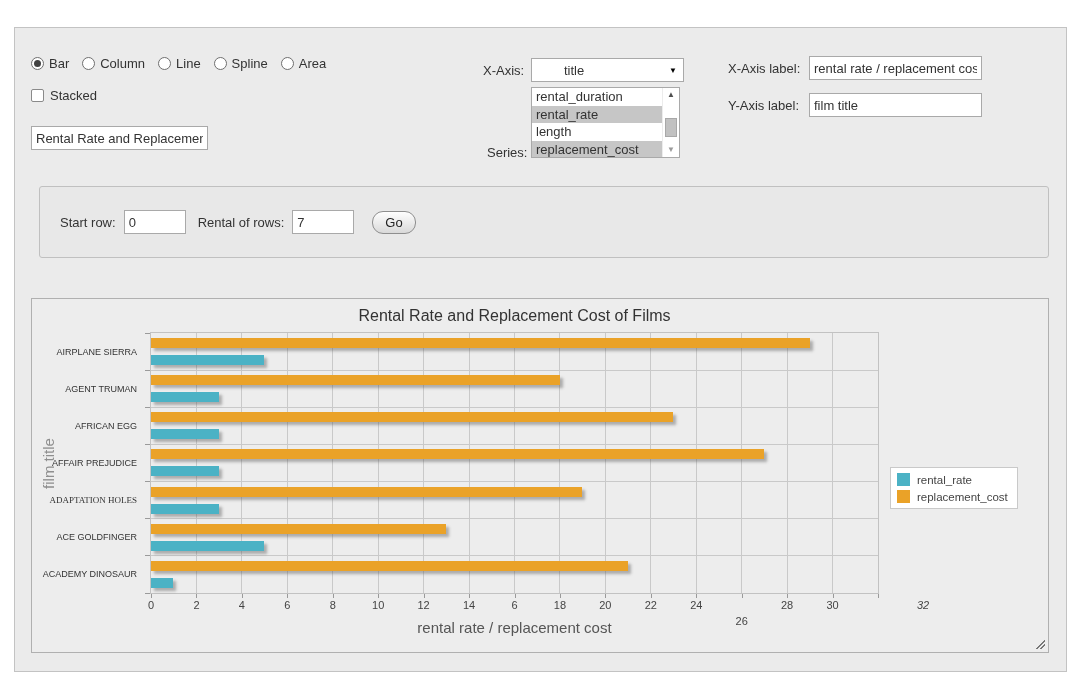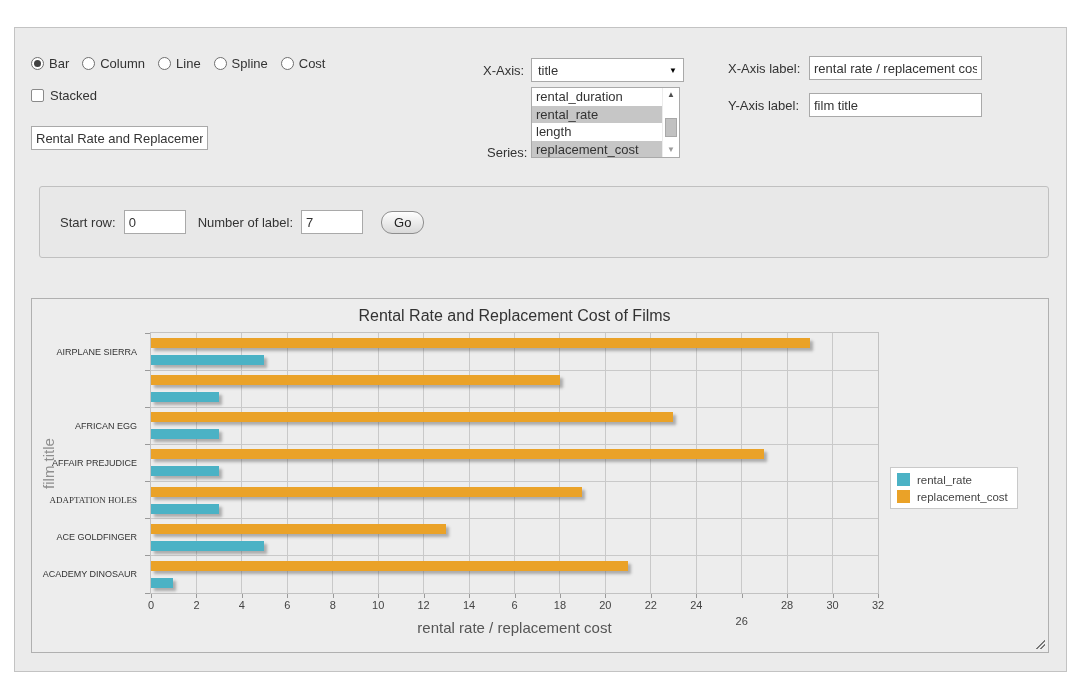--- a/index.html
+++ b/index.html
@@ -30,21 +30,21 @@
   .title-input { position:absolute; left:16px; top:98px; width:177px; height:24px; }
 
   .lbl { position:absolute; white-space:nowrap; }
   .xaxis-lbl  { left:468px; top:35px; }
   .series-lbl { left:472px; top:117px; }
   .xlab-lbl   { left:713px; top:33px; }
   .ylab-lbl   { left:713px; top:70px; }
 
   .select { position:absolute; left:516px; top:30px; width:153px; height:24px; background:#fff;
             border:1px solid #a9a9a9; display:flex; align-items:center; padding:0 6px; cursor:default; }
-  .select .val { flex:1; }
+  .select .val { flex:1;margin-left:26px; }
   .select .arrow { font-size:8px; color:#000; }
 
   .listbox { position:absolute; left:516px; top:59px; width:149px; height:71px; background:#fff;
              border:1px solid #a9a9a9; display:flex; }
   .options { flex:1; overflow:hidden; }
   .opt { height:17.5px; line-height:17.5px; padding:0 4px; white-space:nowrap; }
   .opt.sel { background:#c6c6c6; }
   .sb { width:17px; background:#fff; border-left:1px solid #ececec; position:relative; }
   .sb-up, .sb-down { position:absolute; left:0; width:100%; text-align:center; font-size:8px; height:14px; line-height:14px; }
   .sb-up { top:0; color:#505050; }
@@ -110,21 +110,21 @@
         <label>
           <span class="radio"></span>
           <span>Line</span>
         </label>
         <label>
           <span class="radio"></span>
           <span>Spline</span>
         </label>
         <label>
           <span class="radio"></span>
-          <span>Cost</span>
+          <span>Area</span>
         </label>
       </div>
 
     <div class="stacked-row">
       <span class="cb"></span>
       <span>Stacked</span>
     </div>
 
     <input type="text" class="title-input" value="Rental Rate and Replacement Cost of Films" style="">
 
@@ -151,21 +151,21 @@
 
     <span class="lbl xlab-lbl">X-Axis label:</span>
     <input type="text" class="xlab-input" value="rental rate / replacement cost" style="">
 
     <span class="lbl ylab-lbl">Y-Axis label:</span>
     <input type="text" class="ylab-input" value="film title" style="">
 
     <div class="row-panel">
       <span>Start row:</span>
       <input type="text" value="0" style="">
-      <span class="nlbl">Number of label:</span>
+      <span class="nlbl">Rental of rows:</span>
       <input type="text" value="7" style="">
       <button class="go-btn">Go</button>
     </div>
 
     <div class="chart-panel" id="chart-panel">
       <div class="chart-title">Rental Rate and Replacement Cost of Films</div>
       <div class="ylabel">film title</div>
       <div class="plot" id="plot">
           <div class="vgrid" style="left: 44.9375px;"></div>
           <div class="vgrid" style="left: 90.375px;"></div>
@@ -209,20 +209,21 @@
             <div class="swatch" style="background: rgb(75, 178, 197);"></div>
             <div class="legend-label">rental_rate</div>
           </div>
           <div class="legend-row">
             <div class="swatch" style="background: rgb(234, 162, 40);"></div>
             <div class="legend-label">replacement_cost</div>
           </div>
         </div>
       <div class="grip"></div>
     <div class="cat-label" style="top: 34px; height: 37.1429px;">AIRPLANE SIERRA</div>
+        <div class="cat-label" style="top: 71.1429px; height: 37.1429px;">AGENT TRUMAN</div>
         <div class="cat-label" style="top: 108.286px; height: 37.1429px;">AFRICAN EGG</div>
         <div class="cat-label" style="top: 145.429px; height: 37.1429px;">AFFAIR PREJUDICE</div>
         <div class="cat-label" style="top: 182.571px; height: 37.1429px; font-family: Liberation Serif, serif;">ADAPTATION HOLES</div>
         <div class="cat-label" style="top: 256.857px; height: 37.1429px;">ACADEMY DINOSAUR</div>
         <div class="cat-label" style="top: 219.714px; height: 37.1429px;">ACE GOLDFINGER</div>
         <div class="xtick-mark" style="left: 119px;"></div>
         <div class="xtick-label" style="left: 104px;">0</div>
         <div class="xtick-mark" style="left: 164.438px;"></div>
         <div class="xtick-label" style="left: 149.438px;">2</div>
         <div class="xtick-mark" style="left: 209.875px;"></div>
@@ -247,21 +248,21 @@
         <div class="xtick-label" style="left: 603.812px;">22</div>
         <div class="xtick-mark" style="left: 664.25px;"></div>
         <div class="xtick-label" style="left: 649.25px;">24</div>
         <div class="xtick-mark" style="left: 709.688px;"></div>
         <div class="xtick-label" style="left: 694.688px; margin-top: 16px;">26</div>
         <div class="xtick-mark" style="left: 755.125px;"></div>
         <div class="xtick-label" style="left: 740.125px;">28</div>
         <div class="xtick-mark" style="left: 800.562px;"></div>
         <div class="xtick-label" style="left: 785.562px;">30</div>
         <div class="xtick-mark" style="left: 846px;"></div>
-        <div class="xtick-label" style="left: 831px;">32</div>
+        <div class="xtick-label" style="left: 876px; font-style: italic;">32</div>
         <div class="ytick-mark" style="top: 33.5px;"></div>
         <div class="ytick-mark" style="top: 70.6429px;"></div>
         <div class="ytick-mark" style="top: 107.786px;"></div>
         <div class="ytick-mark" style="top: 144.929px;"></div>
         <div class="ytick-mark" style="top: 182.071px;"></div>
         <div class="ytick-mark" style="top: 219.214px;"></div>
         <div class="ytick-mark" style="top: 256.357px;"></div>
         <div class="ytick-mark" style="top: 293.5px;"></div>
       </div>
   </div>

